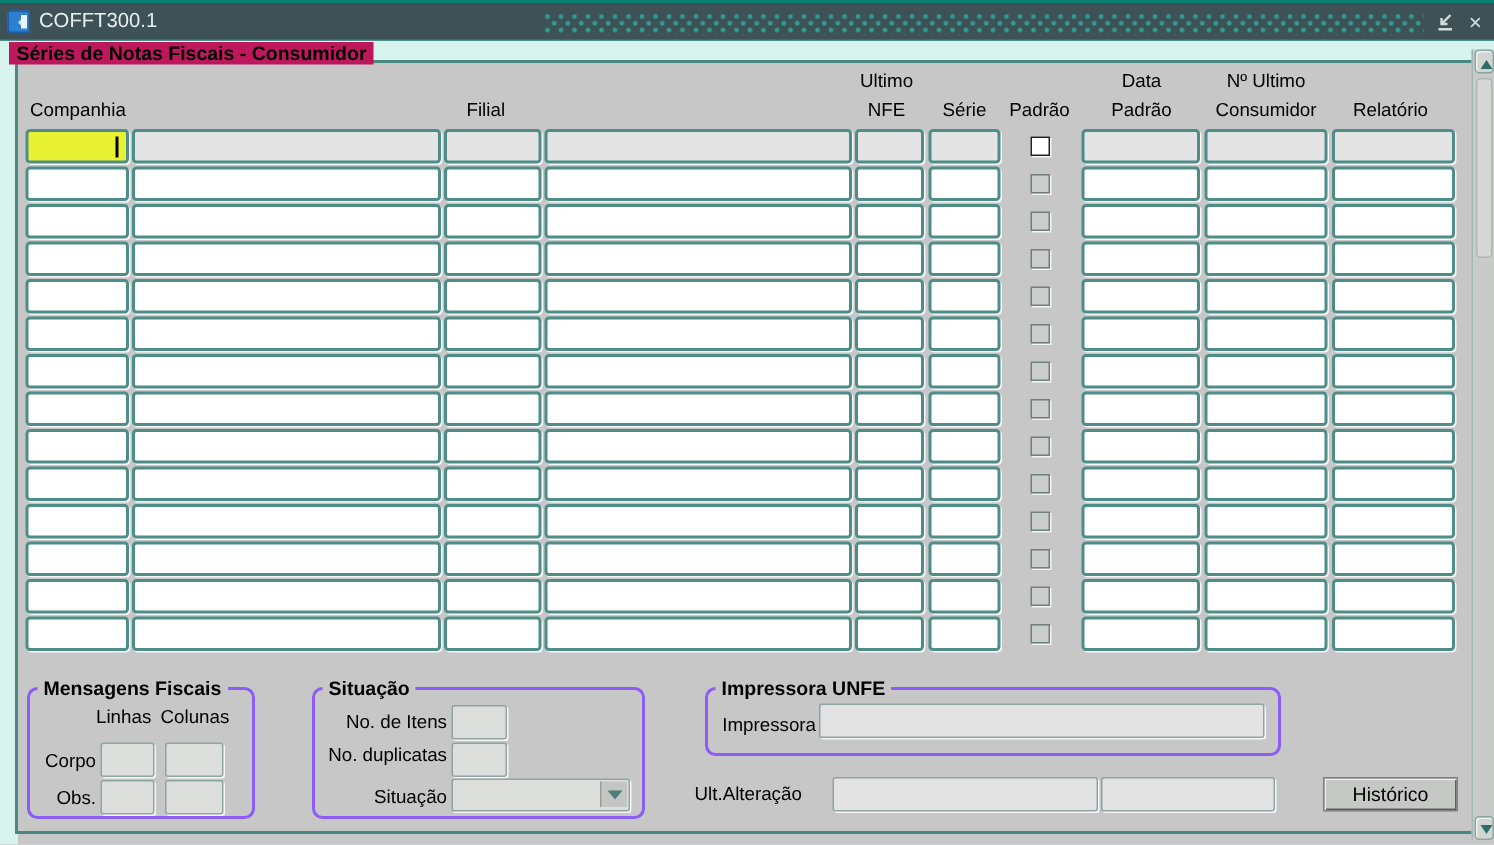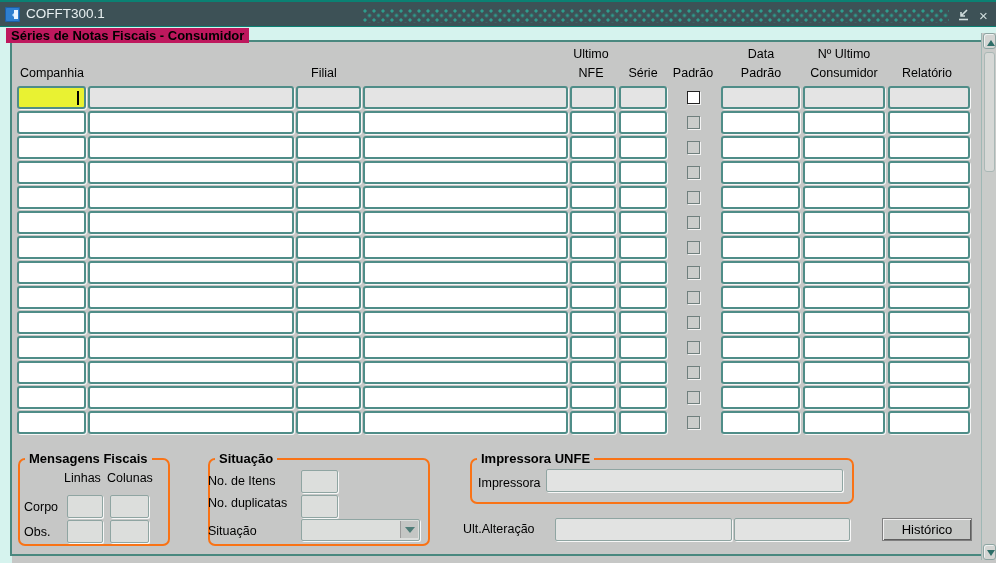--- a/index.html
+++ b/index.html
@@ -52,25 +52,25 @@
   .c-ndoc {left:803px;width:82px;}
   .c-rel  {left:888px;width:82px;}
   .row-first .fld{background:#e4e4e4;}
   .row-first .c-comp{background:#e9f232;}
   .cursor{position:absolute;left:58px;top:3px;width:2px;height:14px;background:#000;}
   .chk{position:absolute;left:687px;top:5px;width:13px;height:13px;box-sizing:border-box;
     background:#cbcdcb;border:1.5px solid #6f7f7d;box-shadow:1px 1px 0 rgba(255,255,255,.8);}
   .row-first .chk{background:#fff;border-color:#222;}
 
   
-  .grp{position:absolute;border:2px solid #f97316;border-radius:7px;box-sizing:border-box;}
+  .grp{position:absolute;border:2px solid #8b5cf6;border-radius:7px;box-sizing:border-box;}
   .grp-title{position:absolute;top:-9px;left:5px;background:#c6c7c6;padding:0 4px;
     font-size:13px;font-weight:bold;color:#000;white-space:nowrap;}
   .lbl{position:absolute;font-size:12.5px;color:#000;white-space:nowrap;}
-  .lbl-r{text-align:left;}
+  .lbl-r{text-align:right;}
   .sfld{position:absolute;height:23px;box-sizing:border-box;background:#dcdedc;
     border:1.5px solid #8fa5a2;border-radius:2px;box-shadow:1px 1px 0 rgba(255,255,255,.85);}
   .bigfld{background:#e2e3e2;}
 
   
   #situacao-select{left:301px;top:519px;width:119px;height:22px;}
   #situacao-arrow{position:absolute;right:1px;top:1px;width:17px;height:17px;background:#c4c6c4;
     border-left:1px solid #9b9b9b;}
   #situacao-arrow:before{content:"";position:absolute;left:4px;top:6px;width:0;height:0;
     border:5px solid transparent;border-top:6px solid #4f7d78;}

